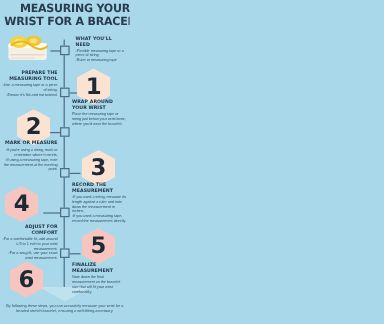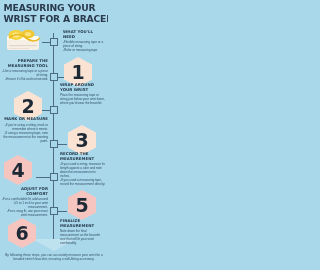--- a/index.html
+++ b/index.html
@@ -7,21 +7,21 @@
   body {
     font-family:"Liberation Sans", sans-serif;
     background:#a9d8ea;
     position:relative;
     overflow:hidden;
   }
 
   
   .title-wrap{
     position:absolute; top:3px; left:2px; width:108px;
-    text-align:left; z-index:6;
+    text-align:right; z-index:6;
   }
   .title-line{
     font-family:"DejaVu Sans", sans-serif;
     font-weight:bold;
     font-size:9.5px;
     line-height:10.5px;
     letter-spacing:-0.2px;
     color:#2a3b4d;
     white-space:nowrap;
     transform:scaleX(0.97);

